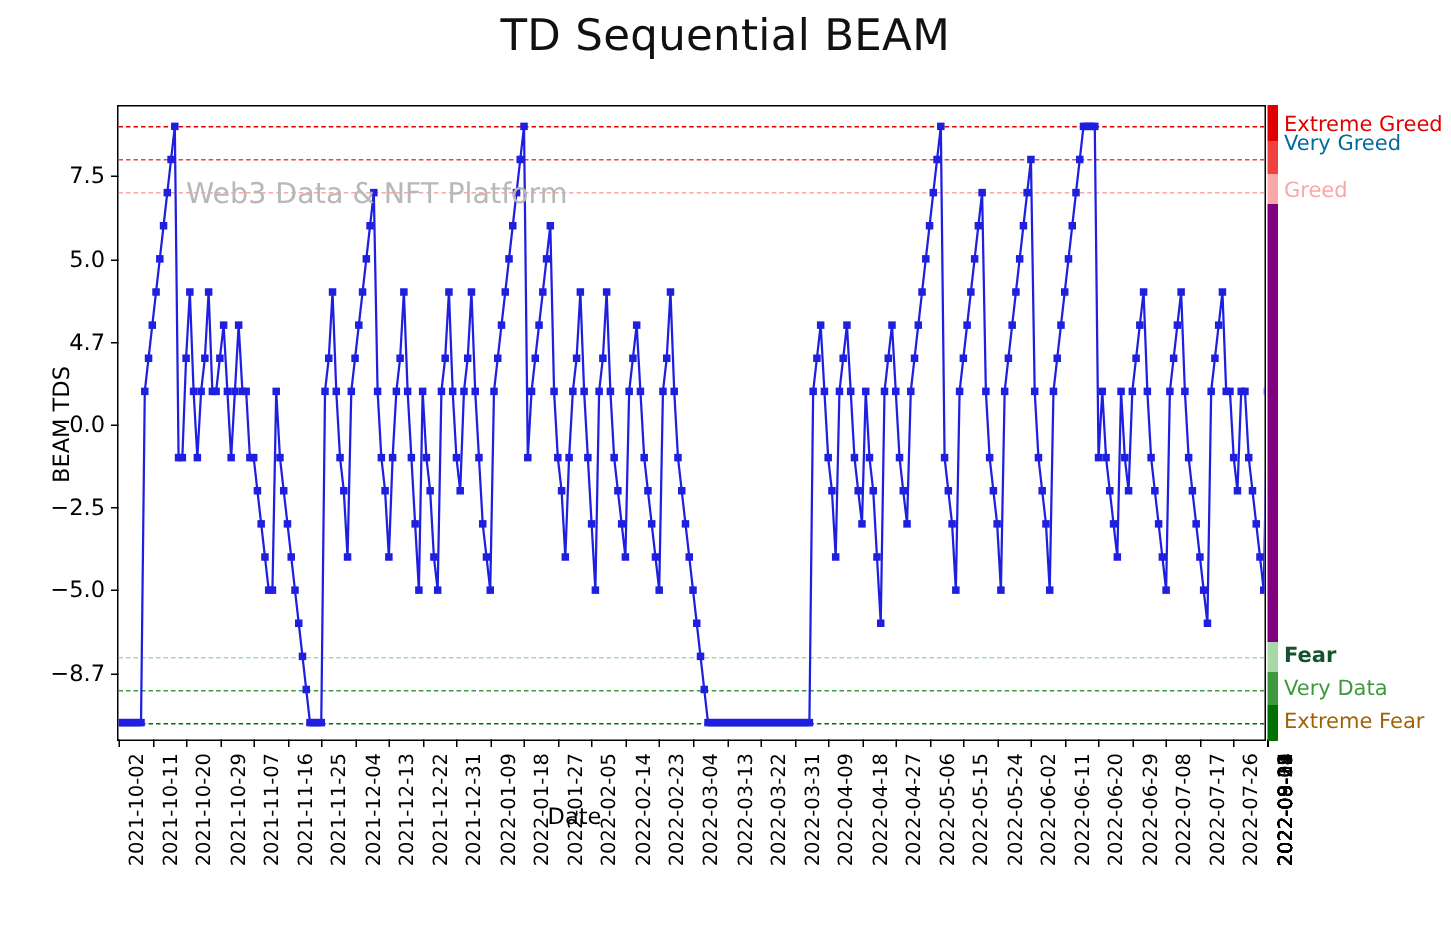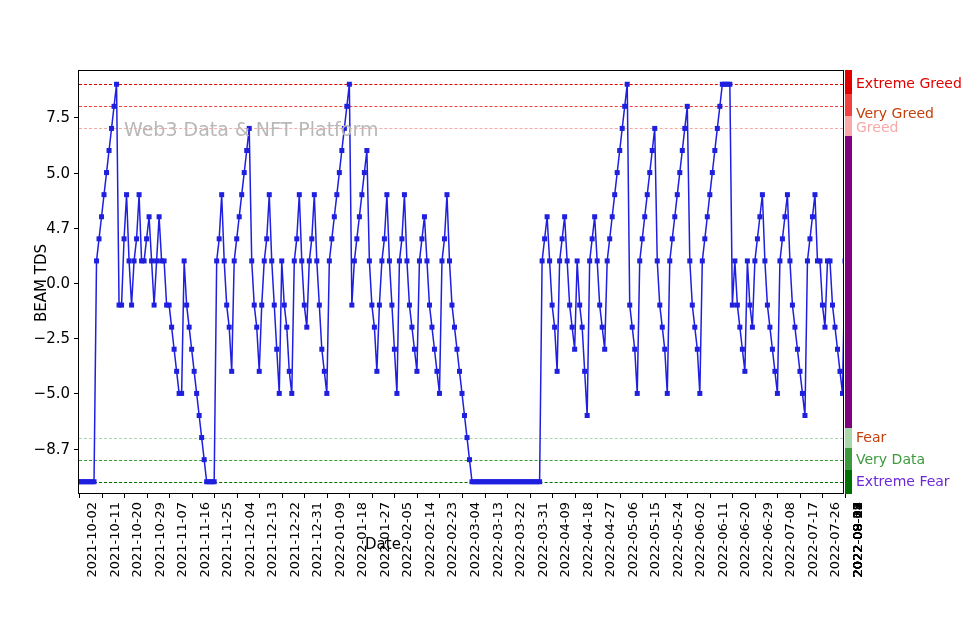--- a/index.html
+++ b/index.html
@@ -52,20 +52,21 @@
   
   #colorbar{position:absolute;left:845px;top:70px;width:7px;height:424px;}
   #colorbar .seg{position:absolute;left:0;width:100%;}
   .cb-label{position:absolute;left:856px;transform:translateY(-50%);font-size:14px;white-space:nowrap;}
 </style>
 </head>
 <body>
 
 <div id="root">
 
+  <div id="chart-title">TD Sequential BEAM</div>
 
   <div id="plot">
 
     <div id="plot-inner">
       <div id="hlines">
           <div class="hline" style="top: 13.25px; border-top-color: rgb(224, 0, 0); border-top-style: dashed; border-image: none 100% / 1 / 0 stretch;"></div>
           <div class="hline" style="top: 35.3333px; border-top-color: rgb(240, 64, 64); border-top-style: dashed; border-image: none 100% / 1 / 0 stretch;"></div>
           <div class="hline" style="top: 57.4167px; border-top-color: rgb(249, 168, 168); border-top-style: dashed; border-image: none 100% / 1 / 0 stretch;"></div>
           <div class="hline" style="top: 366.583px; border-top-color: rgb(168, 216, 168); border-top-style: dashed; border-image: none 100% / 1 / 0 stretch;"></div>
           <div class="hline" style="top: 388.667px; border-top-color: rgb(60, 154, 60); border-top-style: dashed; border-image: none 100% / 1 / 0 stretch;"></div>
@@ -492,21 +493,21 @@
       <div class="seg" style="top: 0px; height: 24.2917px; background: rgb(224, 0, 0);"></div>
       <div class="seg" style="top: 24.2917px; height: 22.0833px; background: rgb(240, 64, 64);"></div>
       <div class="seg" style="top: 46.375px; height: 19.875px; background: rgb(249, 168, 168);"></div>
       <div class="seg" style="top: 66.25px; height: 291.5px; background: rgb(128, 0, 128);"></div>
       <div class="seg" style="top: 357.75px; height: 19.875px; background: rgb(168, 216, 168);"></div>
       <div class="seg" style="top: 377.625px; height: 22.0833px; background: rgb(60, 154, 60);"></div>
       <div class="seg" style="top: 399.708px; height: 24.2917px; background: rgb(0, 112, 0);"></div>
     </div>
   <div id="cb-labels">
       <div class="cb-label" style="top: 83.25px; color: rgb(224, 0, 0);">Extreme Greed</div>
-      <div class="cb-label" style="top: 113px; color: #c2410c;">Very Greed</div>
+      <div class="cb-label" style="top: 96px; color: #0369a1;">Very Greed</div>
       <div class="cb-label" style="top: 127.417px; color: rgb(249, 168, 168);">Greed</div>
-      <div class="cb-label" style="top: 436.583px; color: #c2410c;">Fear</div>
+      <div class="cb-label" style="top: 436.583px; color: #14532d; font-weight: bold;">Fear</div>
       <div class="cb-label" style="top: 458.667px; color: rgb(60, 154, 60);">Very Data</div>
-      <div class="cb-label" style="top: 480.75px; color: #6d28d9;">Extreme Fear</div>
+      <div class="cb-label" style="top: 480.75px; color: #a16207;">Extreme Fear</div>
     </div>
 
   <div id="xlabel">Date</div>
 </div>
 
 </body></html>

